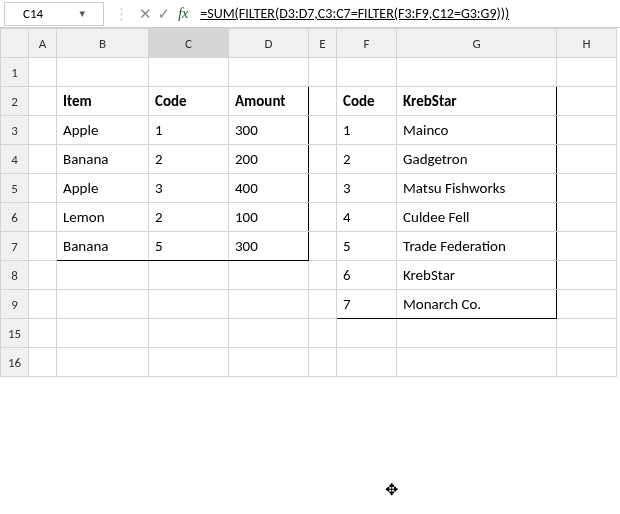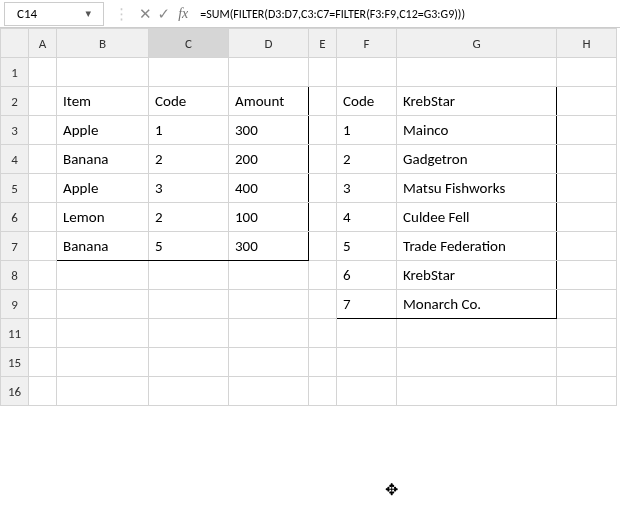--- a/index.html
+++ b/index.html
@@ -21,34 +21,35 @@
     background: #fff;
   }
   .namebox {
     width: 100px;
     height: 24px;
     border: 1px solid #ccc;
     margin: 0 4px;
     display: flex;
     align-items: center;
     justify-content: space-between;
-    padding: 0 12px;
+    padding: 0 18px;
     font-size: 13px;
   }
   .namebox-chev { color:#555; font-size:11px; }
   .fx-sep { color:#ccc; padding:0 6px;}
   .fx-btns { display:flex; align-items:center; gap:6px; padding:0 4px; color:#888;}
-  .fx-label { font-style: italic; font-family: 'Times New Roman', serif; font-size:14px; color:#737373; padding:0 2px;}
+  .fx-label { font-style: italic; font-family: 'Times New Roman', serif; font-size:14px; color:#14532d; padding:0 2px;}
   .formula-input {
     flex:1;
     border:none;
-    font-size:12px;
+    font-size:14px;
     font-family: Calibri, Arial, sans-serif;
     padding-left:6px;
     outline:none;
+    text-decoration:underline;
   }
   .grid-wrap { position:relative; }
   table.grid {
     border-collapse: collapse;
     table-layout: fixed;
   }
   .grid td, .grid th {
     border: 1px solid #d4d4d4;
     height: 29px;
     padding: 0 6px;
@@ -71,21 +72,21 @@
     text-align: center;
   }
   .col-A { width: 28px; }
   .col-B { width: 92px; }
   .col-C { width: 80px; }
   .col-D { width: 80px; }
   .col-E { width: 28px; }
   .col-F { width: 60px; }
   .col-G { width: 160px; }
   .col-H { width: 60px; }
-  .bold { font-weight: normal; }
+  .bold { font-weight: bold; }
   
   .bt { border-top: 1.5px solid #000 !important; }
   .bb { border-bottom: 1.5px solid #000 !important; }
   .bl { border-left: 1.5px solid #000 !important; }
   .br { border-right: 1.5px solid #000 !important; }
   .selcell {
     outline: 2px solid #107c41;
     outline-offset: -1px;
   }
   .selcell::after {
@@ -232,31 +233,20 @@
     <td></td>
           <td></td>
           <td></td>
           <td></td>
           <td></td>
     <td class="bl bb">7</td>
     <td class="br bb">Monarch Co.</td>
     <td></td>
   </tr>
   <tr>
-    <th class="rowhead">11</th>
-    <td></td>
-          <td></td>
-          <td></td>
-          <td></td>
-          <td></td>
-          <td></td>
-          <td></td>
-          <td></td>
-  </tr>
-  <tr>
     <th class="rowhead">15</th>
     <td></td>
           <td></td>
           <td></td>
           <td></td>
           <td></td>
           <td></td>
           <td></td>
           <td></td>
   </tr>

